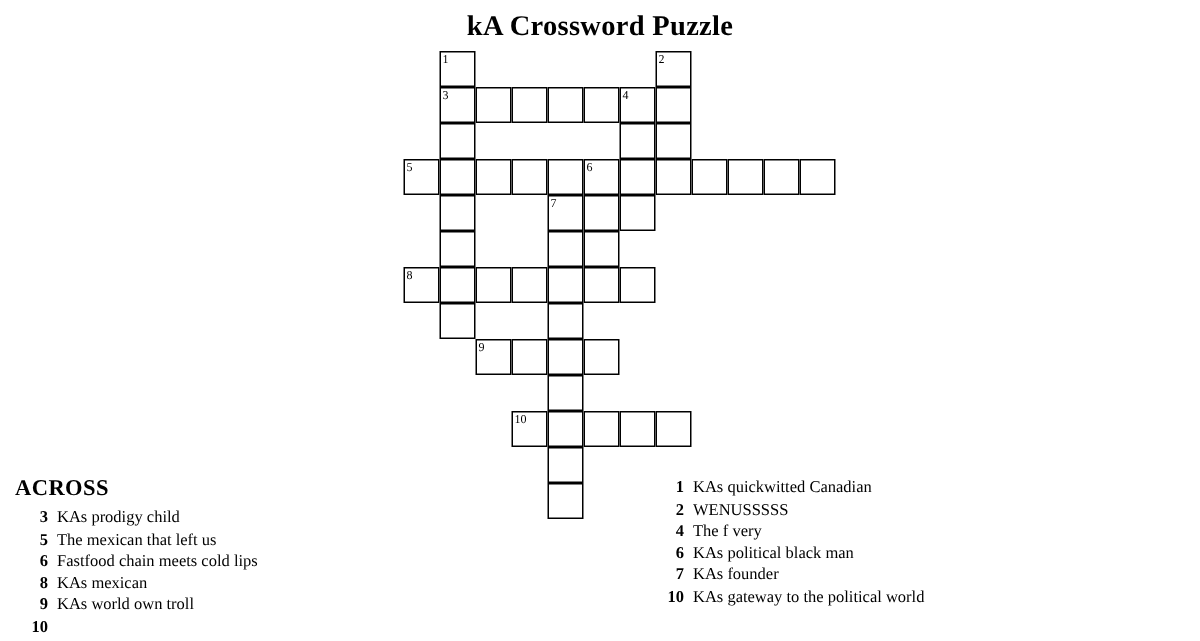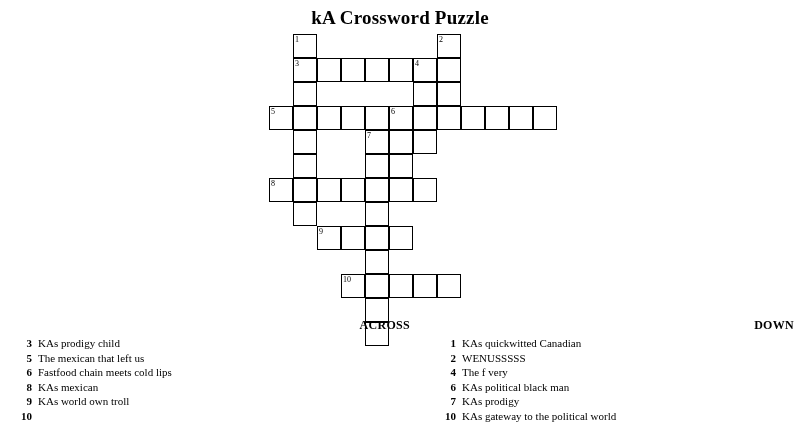--- a/index.html
+++ b/index.html
@@ -60,24 +60,23 @@
     font-family: "Liberation Serif", serif;
   }
   .clue-col {
     position: absolute;
     top: 0;
   }
   #across-col { left: 10px; width: 400px; }
   #down-col { left: 434px; width: 360px; }
   .clue-head {
     font-weight: bold;
-    font-size: 12px;
+    font-size: 15px;
     margin-bottom: 3px;
     letter-spacing: 0.3px;
-    text-align: right;
   }
   .clue-row {
     display: flex;
     align-items: baseline;
     line-height: 14.5px;
   }
   .clue-num {
     width: 22px;
     text-align: right;
     font-weight: bold;
@@ -194,41 +193,40 @@
         <div class="clue-row">
           <span class="clue-num">9</span>
           <span class="clue-text">KAs world own troll</span>
         </div>
         <div class="clue-row">
           <span class="clue-num">10</span>
         </div>
       </div>
   </div>
   <div class="clue-col" id="down-col">
-    <div class="clue-head">DOWN</div>
     <div id="down-list">
         <div class="clue-row">
           <span class="clue-num">1</span>
           <span class="clue-text">KAs quickwitted Canadian</span>
         </div>
         <div class="clue-row">
           <span class="clue-num">2</span>
           <span class="clue-text">WENUSSSSS</span>
         </div>
         <div class="clue-row">
           <span class="clue-num">4</span>
           <span class="clue-text">The f very</span>
         </div>
         <div class="clue-row">
           <span class="clue-num">6</span>
           <span class="clue-text">KAs political black man</span>
         </div>
         <div class="clue-row">
           <span class="clue-num">7</span>
-          <span class="clue-text">KAs prodigy</span>
+          <span class="clue-text">KAs founder</span>
         </div>
         <div class="clue-row">
           <span class="clue-num">10</span>
           <span class="clue-text">KAs gateway to the political world</span>
         </div>
       </div>
   </div>
 </div>
 
 </body></html>

